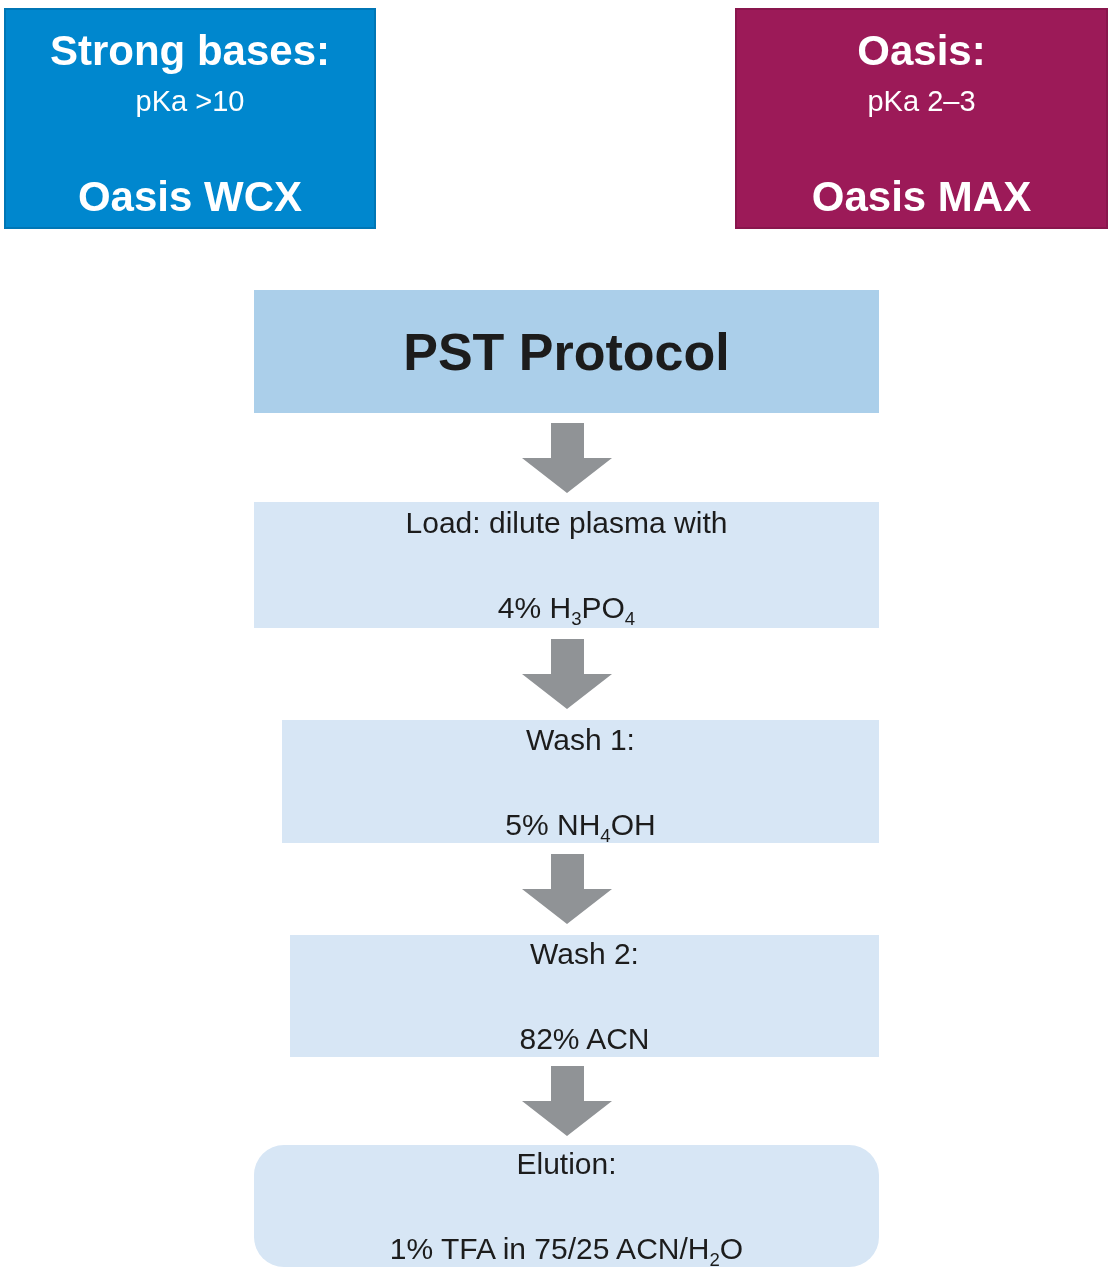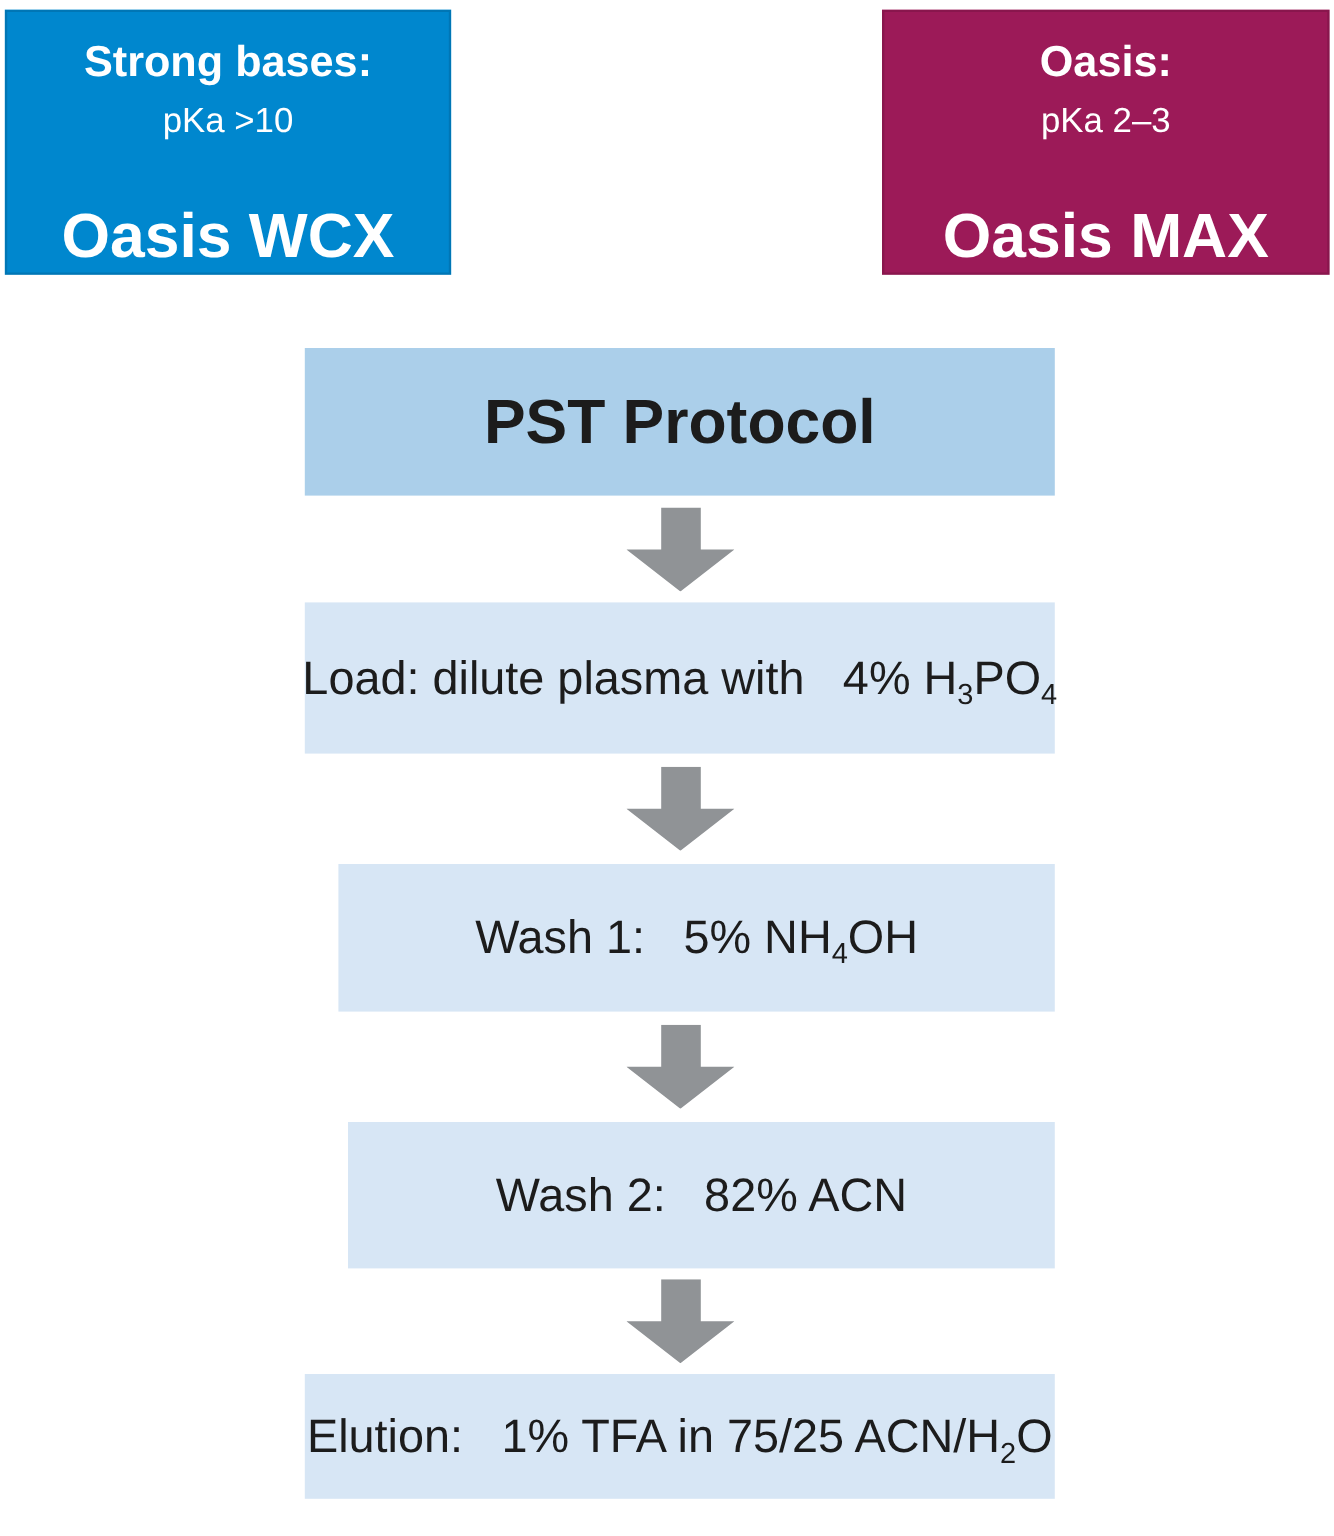--- a/index.html
+++ b/index.html
@@ -22,23 +22,23 @@
     top: 8px;
     height: 221px;
     box-sizing: border-box;
     color: #ffffff;
     text-align: center;
     padding-top: 18px;
     box-shadow: inset 0 0 0 2px rgba(0,0,0,0.12);
   }
   #bases-box { left: 4px;   width: 372px; background: var(--bases-bg); }
   #acids-box { left: 735px; width: 373px; background: var(--acids-bg); }
-  .legend-title   { font-size: 36px; font-weight: bold; line-height: 50px; }
+  .legend-title   { font-size: 42px; font-weight: bold; line-height: 50px; }
   .legend-range   { font-size: 29px; line-height: 50px; }
-  .legend-product { font-size: 52px; font-weight: bold; line-height: 50px; margin-top: 46px; }
+  .legend-product { font-size: 42px; font-weight: bold; line-height: 50px; margin-top: 46px; }
 
   
   #flowchart {
     position: absolute;
     left: 254px;
     top: 290px;
     width: 625px;
   }
   .title-box {
     height: 123px;
@@ -46,24 +46,24 @@
     display: flex;
     align-items: center;
     justify-content: center;
     font-size: 52px;
     font-weight: bold;
     color: var(--flow-text);
   }
   .step-box {
     background: var(--step-bg);
     display: flex;
-    flex-direction: row;
+    flex-direction: column;
     align-items: center;
     justify-content: center;
-    font-size: 39px;
+    font-size: 30px;
     color: var(--flow-text);
     gap: 32px;
   }
   .step-line {
     line-height: 53px;
     text-align: center;
     white-space: nowrap;
   }
   .step-line sub {
     font-size: 0.62em;
@@ -123,20 +123,20 @@
         </div>
         <div class="step-box" style="height: 122px; margin-left: 36px;">
           <div class="step-line"><span>Wash 2:</span></div>
           <div class="step-line"><span>82% ACN</span></div>
         </div>
         <div class="arrow-wrap" style="height: 88px;">
           <svg width="90" height="70" viewBox="0 0 90 70" aria-hidden="true">
             <path d="M29 0 H62 V35 H90 L45 70 L0 35 H29 Z" fill="currentColor"></path>
           </svg>
         </div>
-        <div class="step-box" style="height: 104px;">
+        <div class="step-box" style="height: 122px; border-radius: 30px;">
           <div class="step-line"><span>Elution:</span></div>
           <div class="step-line"><span>1% TFA in 75/25 ACN/H</span><sub>2</sub><span>O</span></div>
         </div>
       </div>
   </div>
 
 </div>
 
 </body></html>

